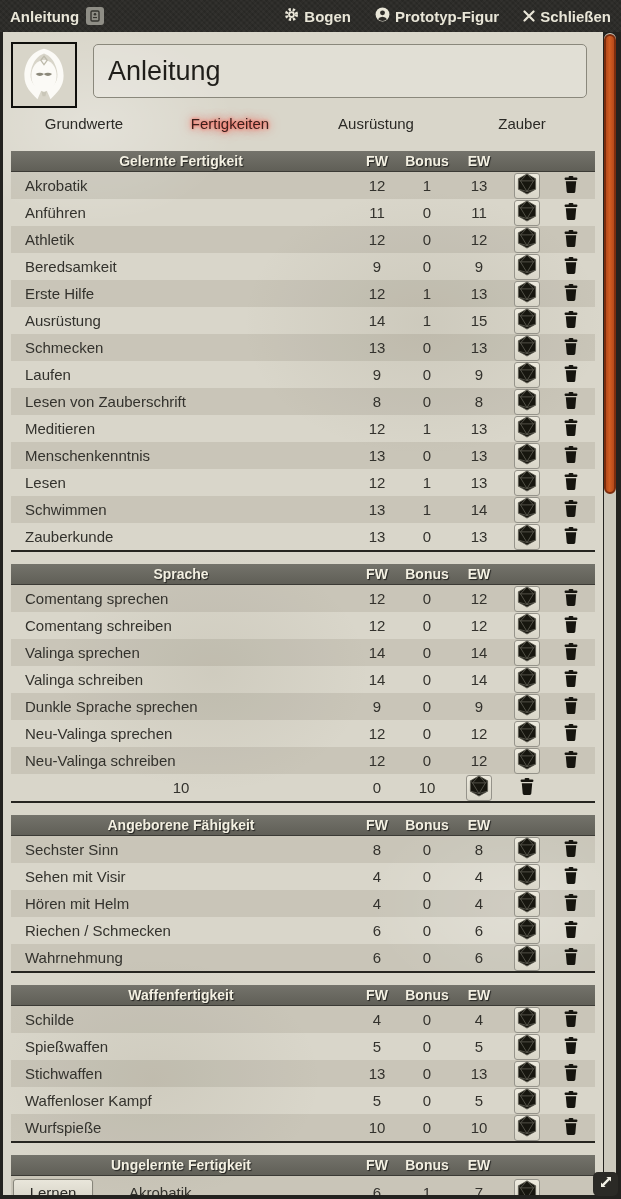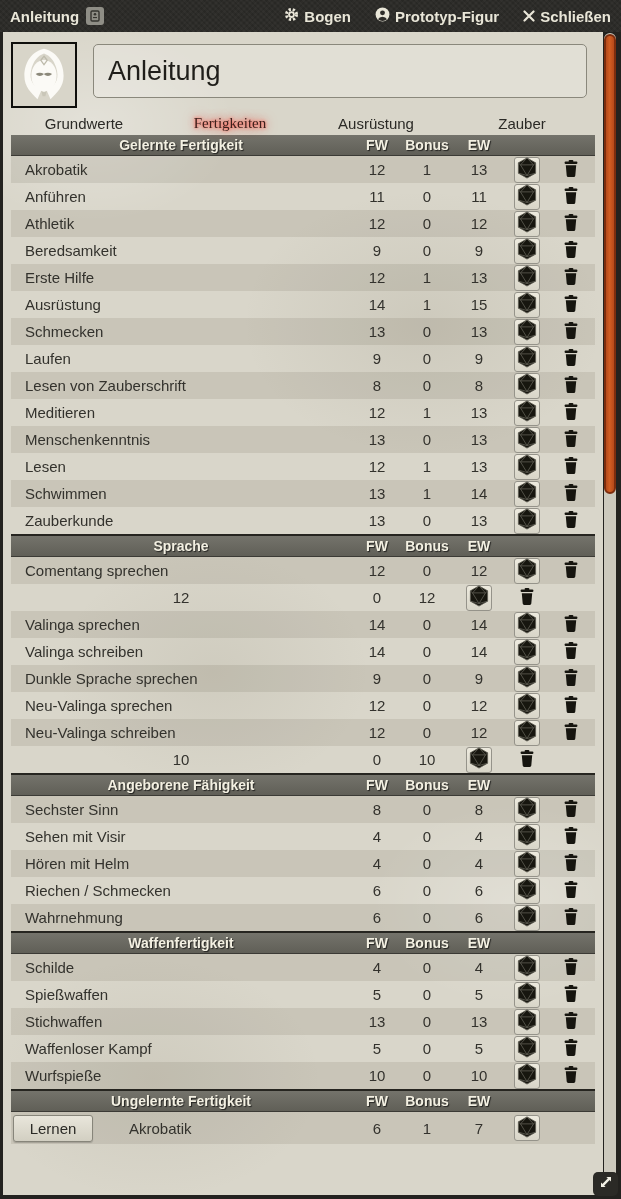--- a/index.html
+++ b/index.html
@@ -45,33 +45,32 @@
     display:flex;align-items:center;justify-content:center;flex:0 0 auto;
   }
   .namebox{flex:1;margin-left:16px;margin-right:8px;margin-top:2px;}
   .name-input{
     width:100%;box-sizing:border-box;height:54px;
     background:rgba(255,255,255,0.22);
     border:1px solid #8a887c;border-radius:5px;
     font-family:"Liberation Sans",sans-serif;
     font-size:27px;color:#1f1e1a;padding:0 14px;outline:none;
   }
-  .tabs{display:flex;margin:4px 8px 0 8px;}
+  .tabs{display:flex;margin:4px 8px 16px 8px;}
   .tab{
     flex:1;text-align:center;font-size:15px;color:#2b2a26;
     padding:3px 0;cursor:default;
   }
   .tab.active{
     color:#3c201c;
     text-shadow:0 0 3px rgba(255,90,78,1),0 0 7px rgba(255,90,78,0.85),0 0 12px rgba(255,90,78,0.55);
-    font-family:Liberation Serif, serif;
   }
   
   .tables{margin:0 8px;}
-  .tbl{}
+  .tbl{margin-bottom:12px;}
   .grid6{display:grid;grid-template-columns:minmax(0,1fr) 52px 48px 56px 40px 48px;align-items:center;}
   .grid7{display:grid;grid-template-columns:104px minmax(0,1fr) 52px 48px 56px 40px 48px;align-items:center;}
   .sec-header{
     height:20px;
     background:linear-gradient(#74736b,#605f57);
     border-bottom:1px solid #3b3a35;
     color:#f3f0e2;font-weight:bold;font-size:14px;
     text-shadow:1px 1px 1px rgba(0,0,0,0.65);
   }
   .sec-header > div{text-align:center;line-height:20px;}
@@ -641,20 +640,21 @@
             <rect x="4.6" y="0" width="4.8" height="2.2" rx="1" fill="#16150f"></rect>
             <rect x="0.6" y="1.6" width="12.8" height="2.4" rx="1" fill="#16150f"></rect>
             <path d="M1.8 5.3 h10.4 l-0.9 10.2 a1.6 1.6 0 0 1 -1.6 1.5 h-5.4 a1.6 1.6 0 0 1 -1.6 -1.5 Z" fill="#16150f"></path>
           </svg>
         </span>
       </button>
     </div>
   </div>
           <div class="row grid6">
 
+    <div class="cell-name">Comentang schreiben</div>
     <div class="cell-num">12</div>
     <div class="cell-num">0</div>
     <div class="cell-num">12</div>
     <div class="cell-die">
       <button class="die-btn">
         <span>
           <svg width="22" height="22" viewBox="0 0 24 24">
             <polygon points="12,1 21.4,6.4 21.4,17.6 12,23 2.6,17.6 2.6,6.4" fill="#17160f" stroke="#5d5c52" stroke-width="0.9"></polygon>
             <polygon points="4.9,8.6 19.1,8.6 12,20.2" fill="none" stroke="#5d5c52" stroke-width="0.9"></polygon>
             <path d="M12 1 L4.9 8.6 M12 1 L19.1 8.6 M2.6 6.4 L4.9 8.6 M21.4 6.4 L19.1 8.6 M2.6 17.6 L12 20.2 M21.4 17.6 L12 20.2" stroke="#5d5c52" stroke-width="0.9" fill="none"></path>

